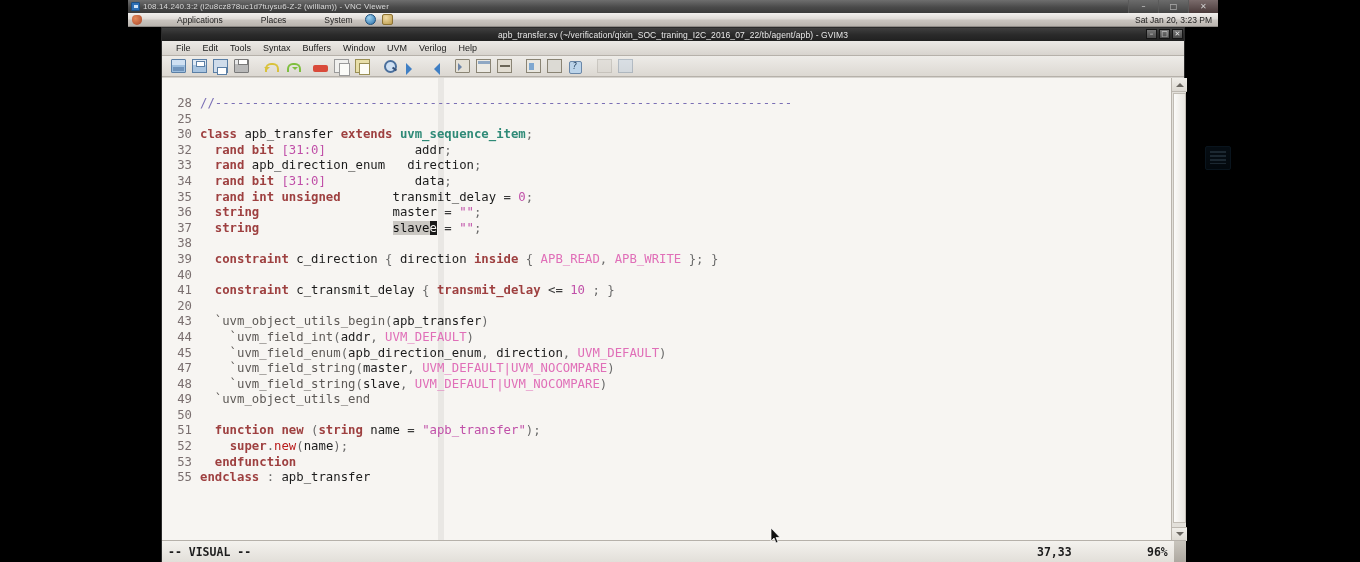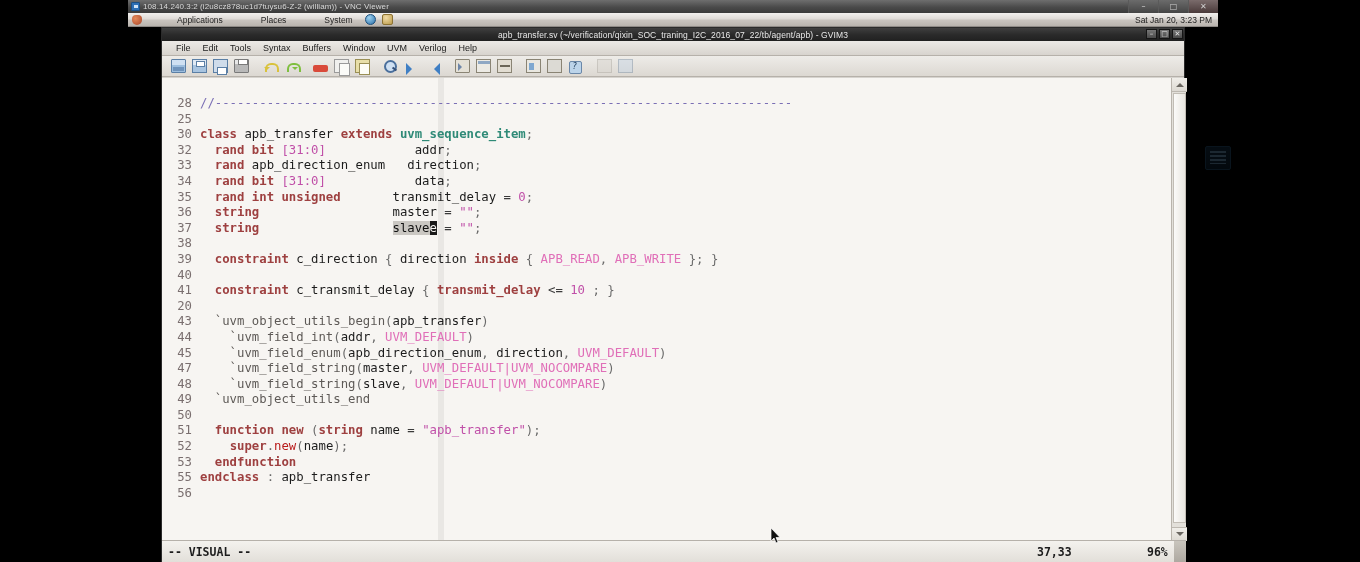--- a/index.html
+++ b/index.html
@@ -396,21 +396,20 @@
                 <div class="cline"><span class="lnum">44</span><span class="lgap"> </span><span class="macro">    `uvm_field_int</span><span class="punct">(</span><span class="ident">addr</span><span class="punct">, </span><span class="const">UVM_DEFAULT</span><span class="punct">)</span></div>
                 <div class="cline"><span class="lnum">45</span><span class="lgap"> </span><span class="macro">    `uvm_field_enum</span><span class="punct">(</span><span class="ident">apb_direction_enum</span><span class="punct">, </span><span class="ident">direction</span><span class="punct">, </span><span class="const">UVM_DEFAULT</span><span class="punct">)</span></div>
                 <div class="cline"><span class="lnum">47</span><span class="lgap"> </span><span class="macro">    `uvm_field_string</span><span class="punct">(</span><span class="ident">master</span><span class="punct">, </span><span class="const">UVM_DEFAULT|UVM_NOCOMPARE</span><span class="punct">)</span></div>
                 <div class="cline"><span class="lnum">48</span><span class="lgap"> </span><span class="macro">    `uvm_field_string</span><span class="punct">(</span><span class="ident">slave</span><span class="punct">, </span><span class="const">UVM_DEFAULT|UVM_NOCOMPARE</span><span class="punct">)</span></div>
                 <div class="cline"><span class="lnum">49</span><span class="lgap"> </span><span class="macro">  `uvm_object_utils_end</span></div>
                 <div class="cline"><span class="lnum">50</span><span class="lgap"> </span></div>
                 <div class="cline"><span class="lnum">51</span><span class="lgap"> </span><span class="ident">  </span><span class="kw">function new </span><span class="punct">(</span><span class="kw">string </span><span class="ident">name </span><span class="op">= </span><span class="str">"apb_transfer"</span><span class="punct">);</span></div>
                 <div class="cline"><span class="lnum">52</span><span class="lgap"> </span><span class="ident">    </span><span class="kw">super</span><span class="punct">.</span><span class="meth">new</span><span class="punct">(</span><span class="ident">name</span><span class="punct">);</span></div>
                 <div class="cline"><span class="lnum">53</span><span class="lgap"> </span><span class="ident">  </span><span class="kw">endfunction</span></div>
                 <div class="cline"><span class="lnum">55</span><span class="lgap"> </span><span class="kw">endclass </span><span class="punct">: </span><span class="ident">apb_transfer</span></div>
-                <div class="cline"><span class="lnum">56</span><span class="lgap"> </span></div>
               </div>
           </div>
 
           <div id="vim-scroll">
             <div class="sb-arrow top">
                 <i></i>
               </div>
             <div id="sb-thumb"></div>
             <div class="sb-arrow bottom">
                 <i></i>

